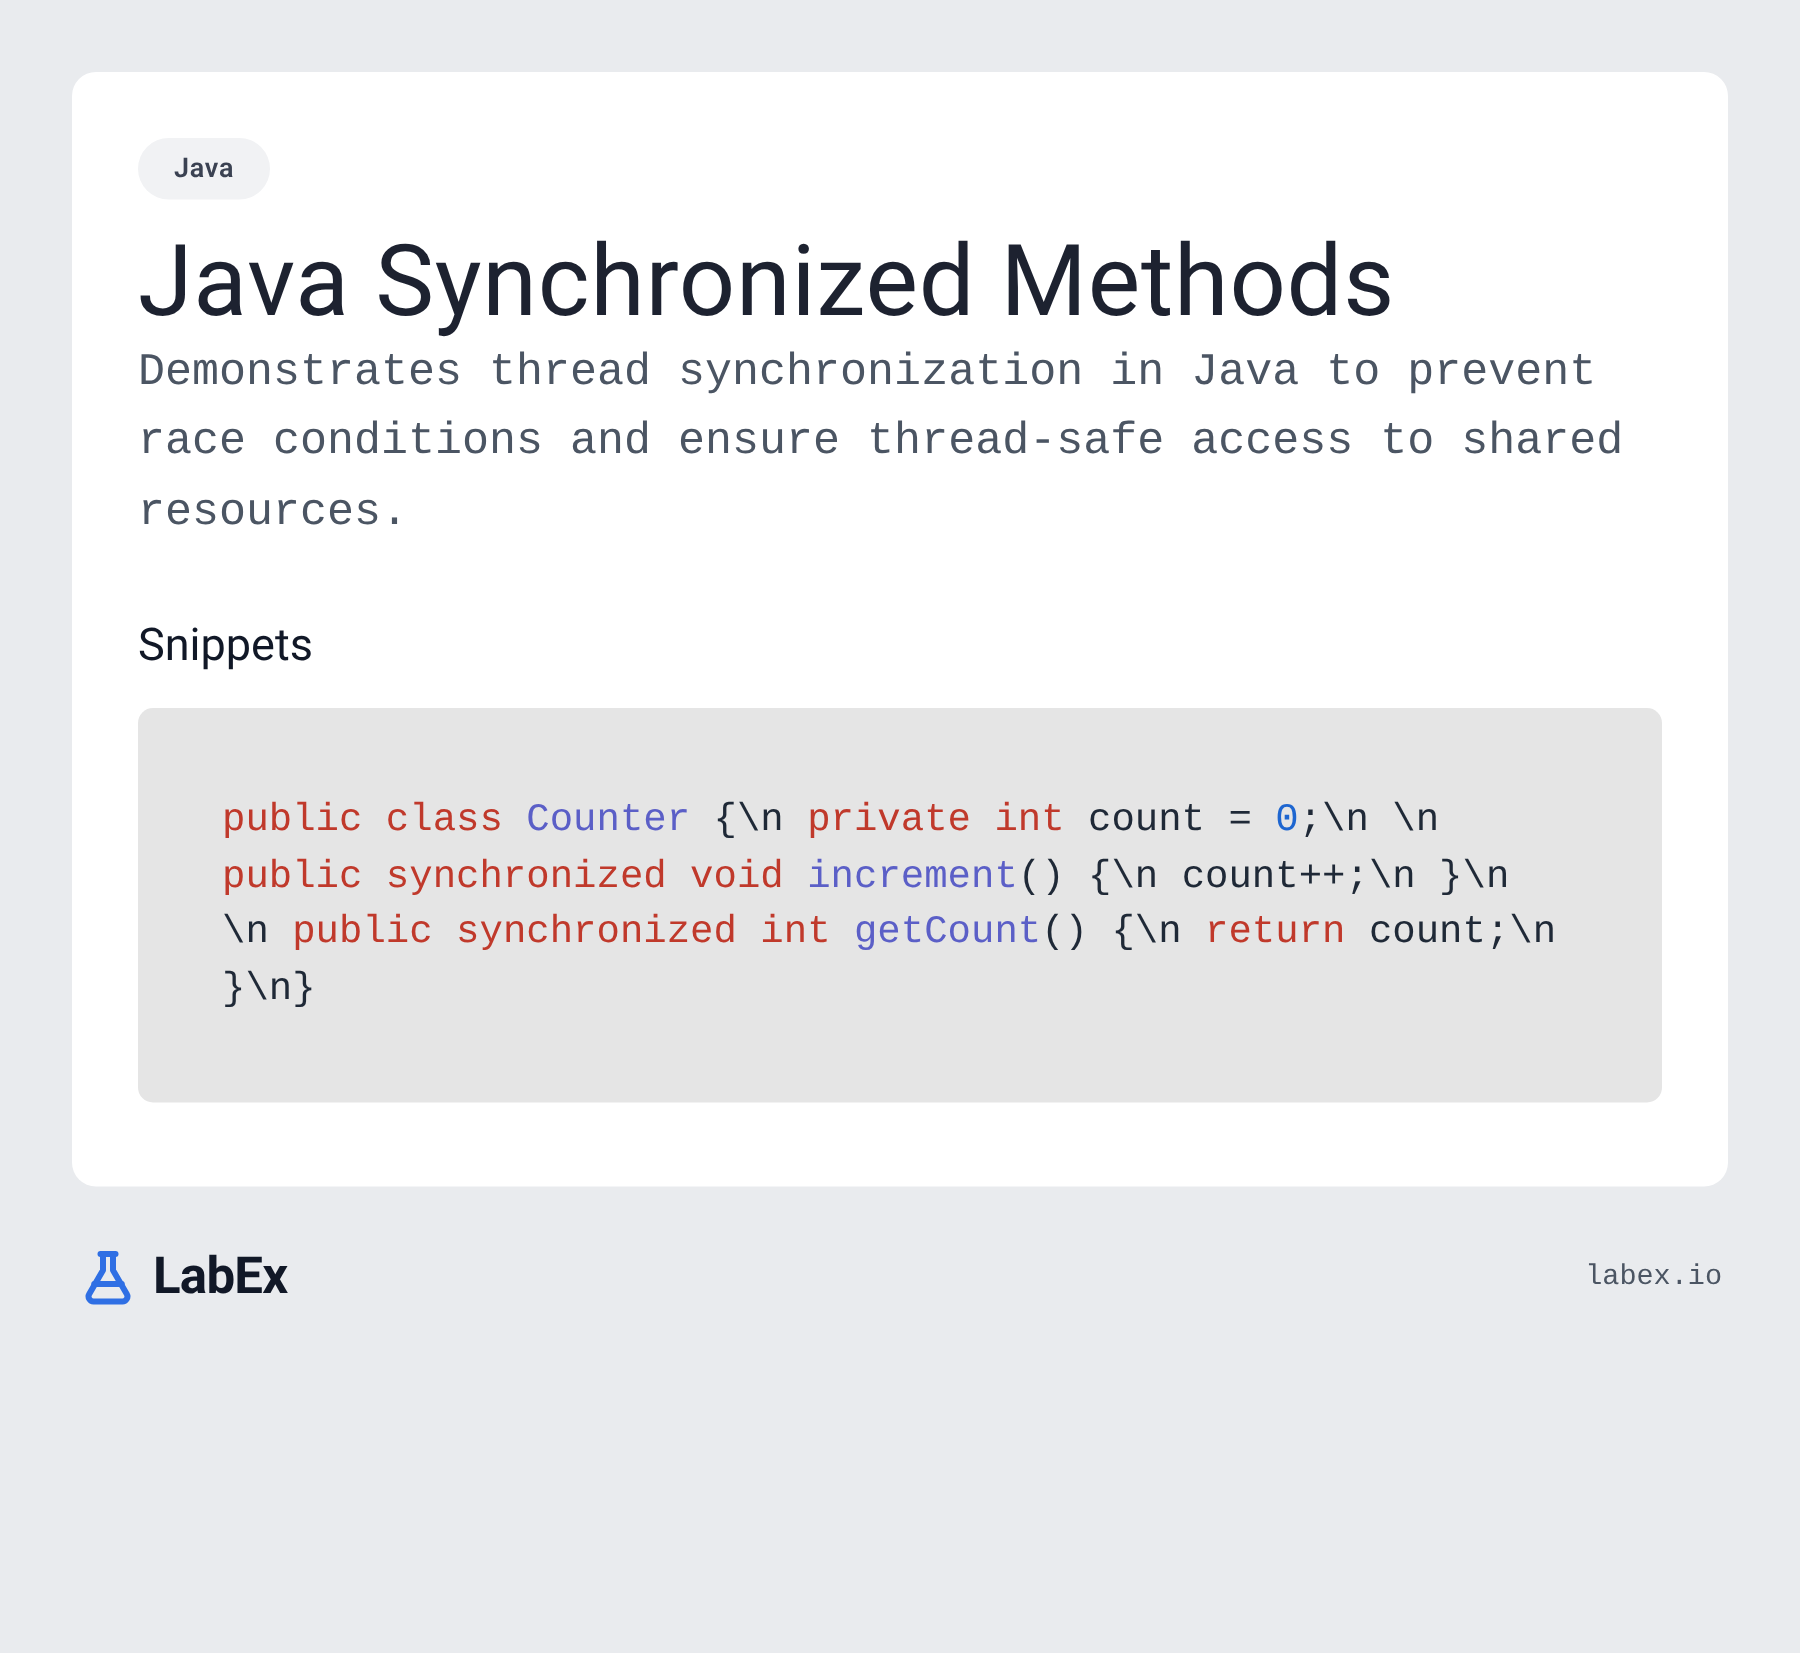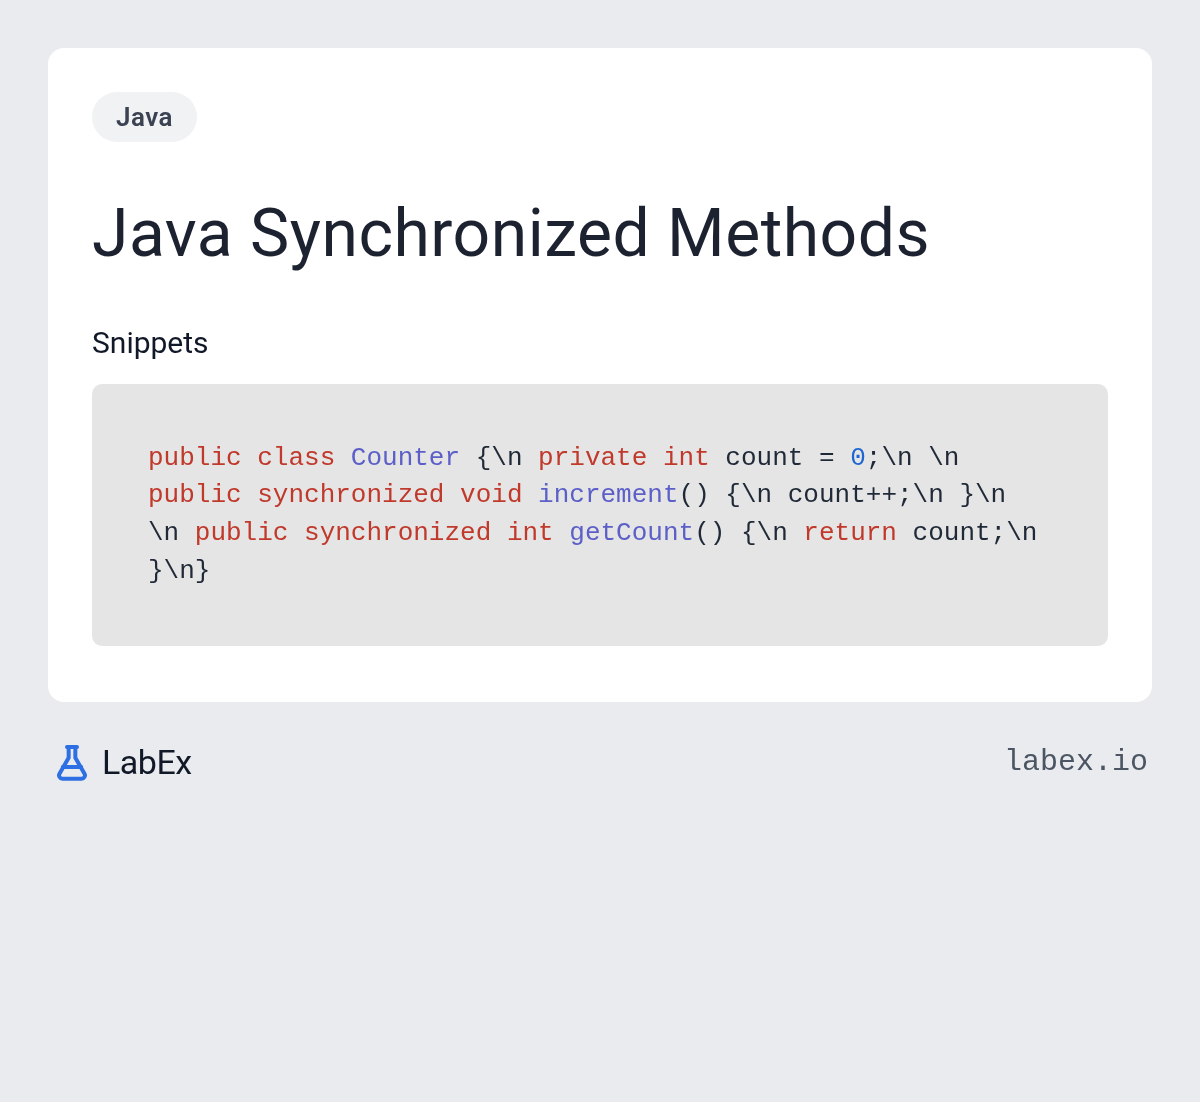--- a/index.html
+++ b/index.html
@@ -16,32 +16,31 @@
     background: #ffffff;
     border-radius: 16px;
     padding: 44px 44px 56px 44px;
     flex: 0 0 auto;
   }
   .tag {
     display: inline-block;
     background: #f1f2f4;
     color: #3b4252;
     font-weight: 600;
-    font-size: 26px;
+    font-size: 18px;
     padding: 10px 24px;
     border-radius: 999px;
-    margin-bottom: 56px;
+    margin-bottom: 20px;
     letter-spacing: 0.5px;
   }
   .title {
     font-size: 66px;
     font-weight: 400;
     color: #1d2230;
     letter-spacing: 0.5px;
-    margin-bottom: 54px;
     line-height: 1.1;
   }
   .description {
     font-family: ui-monospace, SFMono-Regular, "SF Mono", Menlo, Consolas, "Liberation Mono", monospace;
     font-size: 30px;
     color: #4b5563;
     line-height: 1.55;
     margin-bottom: 48px;
   }
   .section-heading {
@@ -71,37 +70,38 @@
     margin-top: 40px;
     padding: 0 4px;
   }
   .brand {
     display: flex;
     align-items: center;
     gap: 10px;
   }
   .brand-name {
     font-size: 34px;
-    font-weight: 400;
+    font-weight: 700;
     color: #111827;
     letter-spacing: -0.5px;
   }
   .site {
     font-family: ui-monospace, SFMono-Regular, "SF Mono", Menlo, Consolas, "Liberation Mono", monospace;
-    font-size: 30px;
+    font-size: 19px;
     color: #4b5563;
   }
   .flask-icon { width: 40px; height: 40px; display: block; }
 </style>
 </head>
 <body>
 
 <div class="card">
   <span class="tag">Java</span>
   <h1 class="title">Java Synchronized Methods</h1>
+  <p class="description">Demonstrates thread synchronization in Java to prevent race conditions and ensure thread-safe access to shared resources.</p>
   <h2 class="section-heading">Snippets</h2>
   <div class="code-block" id="code-block"><span class="kw">public</span><span> </span><span class="kw">class</span><span> </span><span class="cls">Counter</span><span> {\n    </span><span class="kw">private</span><span> </span><span class="kw">int</span><span> count = </span><span class="num">0</span><span>;\n    \n    </span><span class="kw">public</span><span> </span><span class="kw">synchronized</span><span> </span><span class="kw">void</span><span> </span><span class="fn">increment</span><span>() {\n        count++;\n    }\n    \n    </span><span class="kw">public</span><span> </span><span class="kw">synchronized</span><span> </span><span class="kw">int</span><span> </span><span class="fn">getCount</span><span>() {\n        </span><span class="kw">return</span><span> count;\n    }\n}</span></div>
 </div>
 
 <div class="footer">
   <div class="brand">
     <svg class="flask-icon" viewBox="0 0 24 24" fill="none" stroke="#2f6fe4" stroke-width="2.4" stroke-linecap="round" stroke-linejoin="round">
       <path d="M9 3h6"></path>
       <path d="M10 3v6.5L4.5 19a2 2 0 0 0 1.8 3h11.4a2 2 0 0 0 1.8-3L14 9.5V3"></path>
       <path d="M6.5 15h11"></path>

